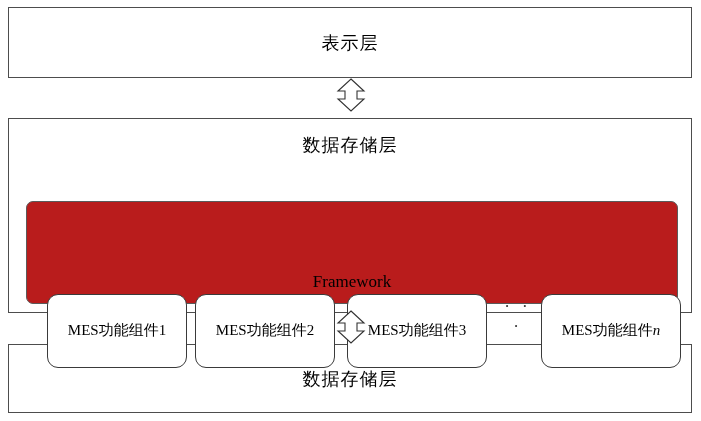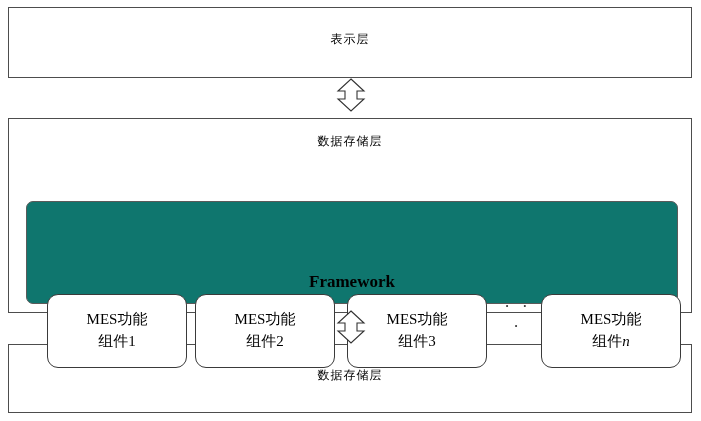--- a/index.html
+++ b/index.html
@@ -25,21 +25,21 @@
     background: #ffffff;
     border: 1px solid #4d4d4d;
     box-sizing: border-box;
   }
   .layer-title {
     position: absolute;
     left: 0;
     right: 0;
     text-align: center;
     font-family: "DejaVu Sans", "Liberation Sans", sans-serif;
-    font-size: 12px;
+    font-size: 18px;
     color: #000000;
     letter-spacing: 1px;
     white-space: nowrap;
   }
 
   
   #presentation-layer {
     left: 8px;
     top: 7px;
     width: 684px;
@@ -60,25 +60,24 @@
     top: 14px;
   }
 
   
   #framework-panel {
     position: absolute;
     left: 17px;
     top: 82px;
     width: 652px;
     height: 103px;
-    background: #0f766e;
+    background: #b91c1c;
     border: 1px solid #5a5a5a;
     border-radius: 7px;
     box-sizing: border-box;
-    font-weight: bold;
   }
   #framework-label {
     position: absolute;
     left: 0;
     right: 0;
     top: 70px;
     text-align: center;
     font-family: "Liberation Serif", "DejaVu Serif", serif;
     font-size: 17px;
     color: #000000;
@@ -89,21 +88,21 @@
   .component-box {
     position: absolute;
     top: 175px;
     width: 140px;
     height: 74px;
     background: #ffffff;
     border: 1px solid #3a3a3a;
     border-radius: 11px;
     box-sizing: border-box;
     display: flex;
-    flex-direction: column;
+    flex-direction: row;
     align-items: center;
     justify-content: center;
     z-index: 4;
   }
   .component-line {
     font-family: "Liberation Serif", "DejaVu Serif", serif;
     font-size: 15px;
     color: #000000;
     line-height: 1.45;
     white-space: nowrap;

